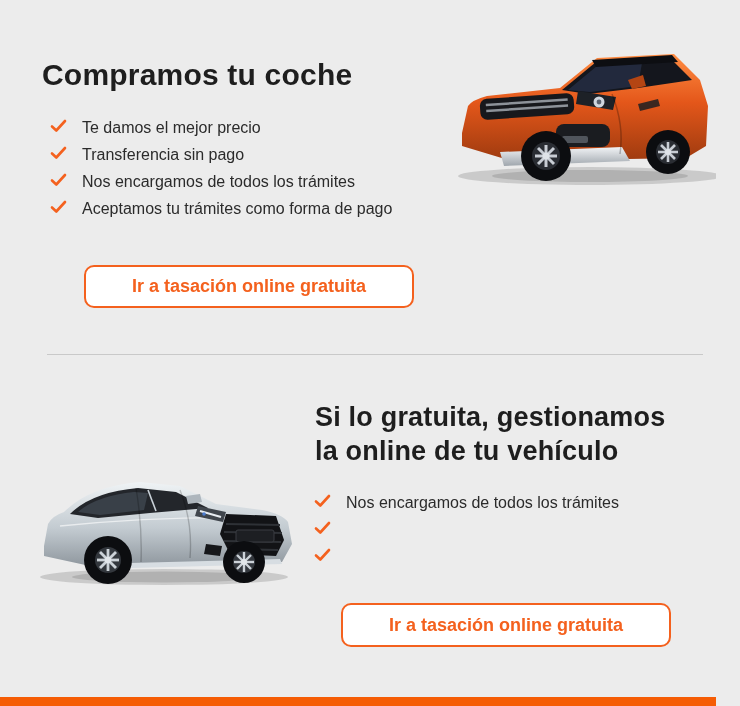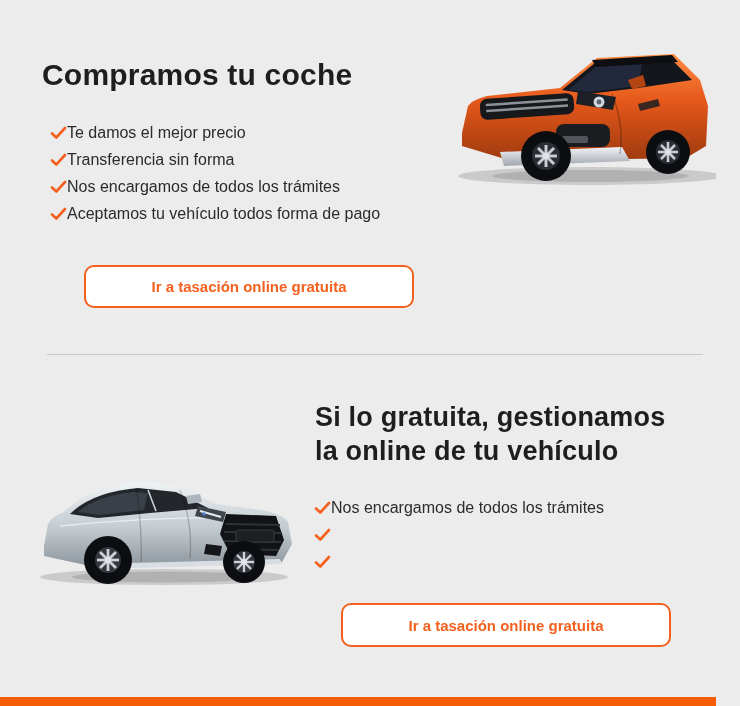--- a/index.html
+++ b/index.html
@@ -12,30 +12,30 @@
   .h1{
     position:absolute; left:42px; top:58px;
     font-size:30px; font-weight:700; color:#1E1E1E; letter-spacing:.2px;
   }
   .h2{
     position:absolute; left:315px; top:400px;
     font-size:27px; font-weight:700; color:#1E1E1E; line-height:34px; letter-spacing:.2px;
   }
   ul.benefits{ position:absolute; list-style:none; }
   ul.benefits li{
-    display:flex; align-items:center; height:27px;
+    display:flex; align-items:flex-start; gap:15px; height:27px;
     font-size:16px; color:#2B2B2B;
   }
   ul.benefits .check{ flex:0 0 auto; display:inline-flex; }
   .benefits-buy{ left:50px; top:119px; }
   .benefits-sell{ left:314px; top:494px; }
   .cta{
     position:absolute; display:inline-flex; align-items:center; justify-content:center;
     background:#FFFFFF; border:2px solid #F4611E; border-radius:10px;
-    color:#F4611E; font-weight:700; font-size:15px; text-decoration:none;
+    color:#F4611E; font-weight:700; font-size:18px; text-decoration:none;
     cursor:pointer;
   }
   .cta-buy{ left:84px; top:265px; width:330px; height:43px; }
   .cta-sell{ left:341px; top:603px; width:330px; height:44px; }
   .car{ position:absolute; }
   .car-suv{ left:442px; top:28px; width:288px; height:160px; }
   .car-sedan{ left:30px; top:438px; width:268px; height:150px; }
   .divider{
     position:absolute; left:47px; top:354px; width:656px; height:1px;
     background:#C9C9C9; border:none;
@@ -61,37 +61,37 @@
             </svg>
         </span>
         <span>Te damos el mejor precio</span>
       </li>
       <li>
         <span class="check">
           <svg width="17" height="14" viewBox="0 0 17 14">
               <path d="M2 7.5 L6.3 11.5 L15 2" fill="none" stroke="#F4611E" stroke-width="2.6" stroke-linecap="round" stroke-linejoin="round"></path>
             </svg>
         </span>
-        <span>Transferencia sin forma</span>
+        <span>Transferencia sin pago</span>
       </li>
       <li>
         <span class="check">
           <svg width="17" height="14" viewBox="0 0 17 14">
               <path d="M2 7.5 L6.3 11.5 L15 2" fill="none" stroke="#F4611E" stroke-width="2.6" stroke-linecap="round" stroke-linejoin="round"></path>
             </svg>
         </span>
         <span>Nos encargamos de todos los trámites</span>
       </li>
       <li>
         <span class="check">
           <svg width="17" height="14" viewBox="0 0 17 14">
               <path d="M2 7.5 L6.3 11.5 L15 2" fill="none" stroke="#F4611E" stroke-width="2.6" stroke-linecap="round" stroke-linejoin="round"></path>
             </svg>
         </span>
-        <span>Aceptamos tu vehículo todos forma de pago</span>
+        <span>Aceptamos tu trámites como forma de pago</span>
       </li>
     </ul>
 
     <a class="cta cta-buy">Ir a tasación online gratuita</a>
 
     <div class="car car-suv" role="img" aria-label="orange-suv-photo">
       <svg width="288" height="160" viewBox="0 0 288 160">
         <defs>
           <linearGradient id="suvBody" x1="0" y1="0" x2="0" y2="1">
             <stop offset="0" stop-color="#FF8C42"></stop>

